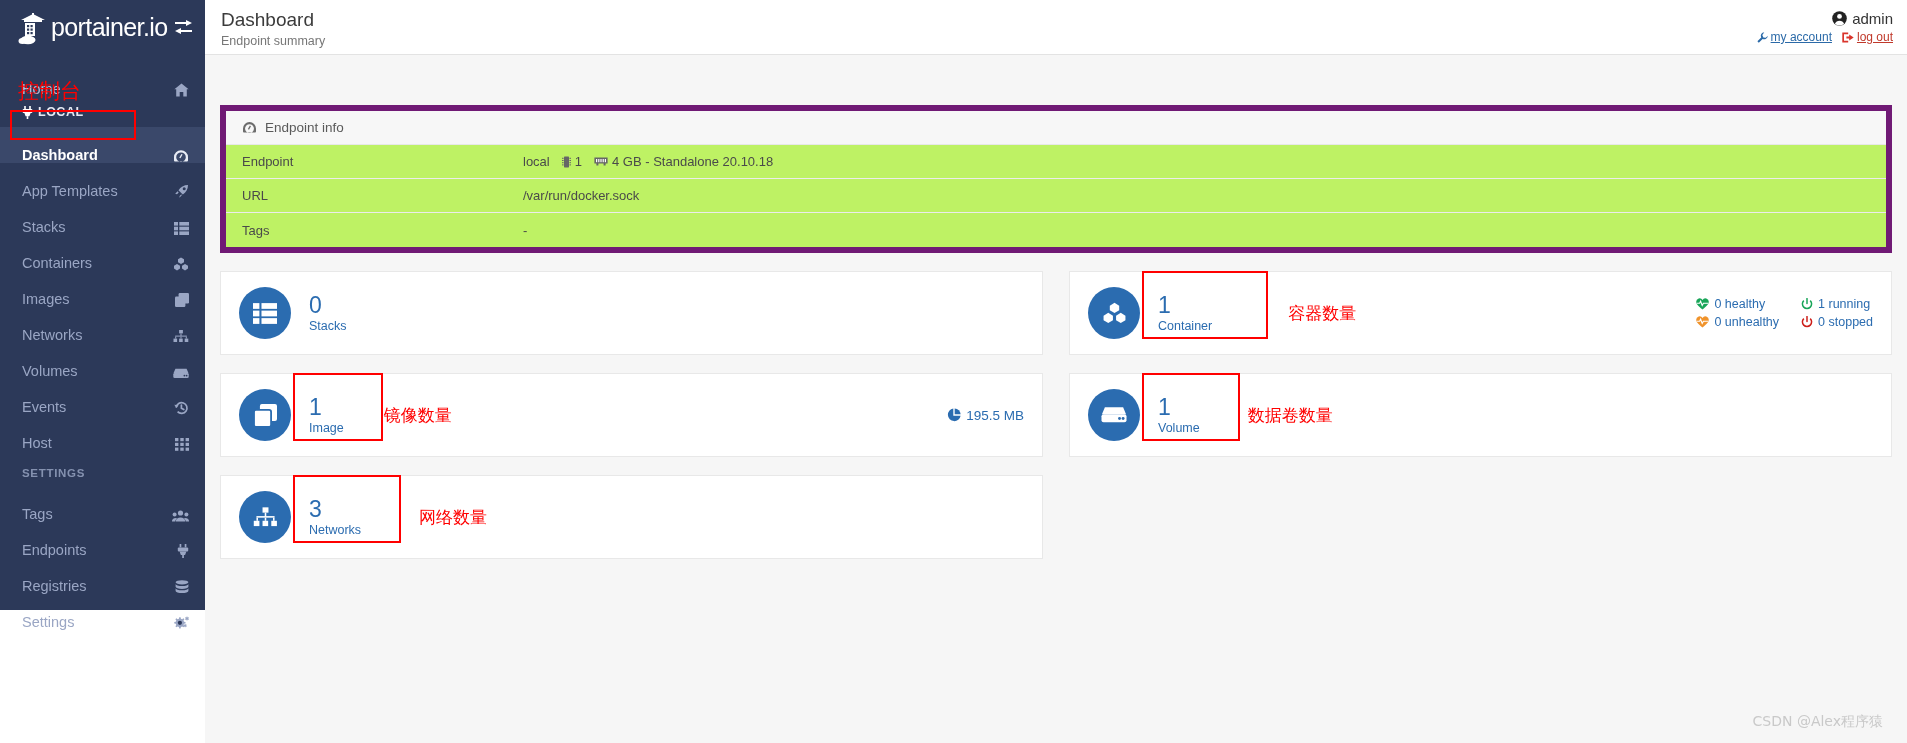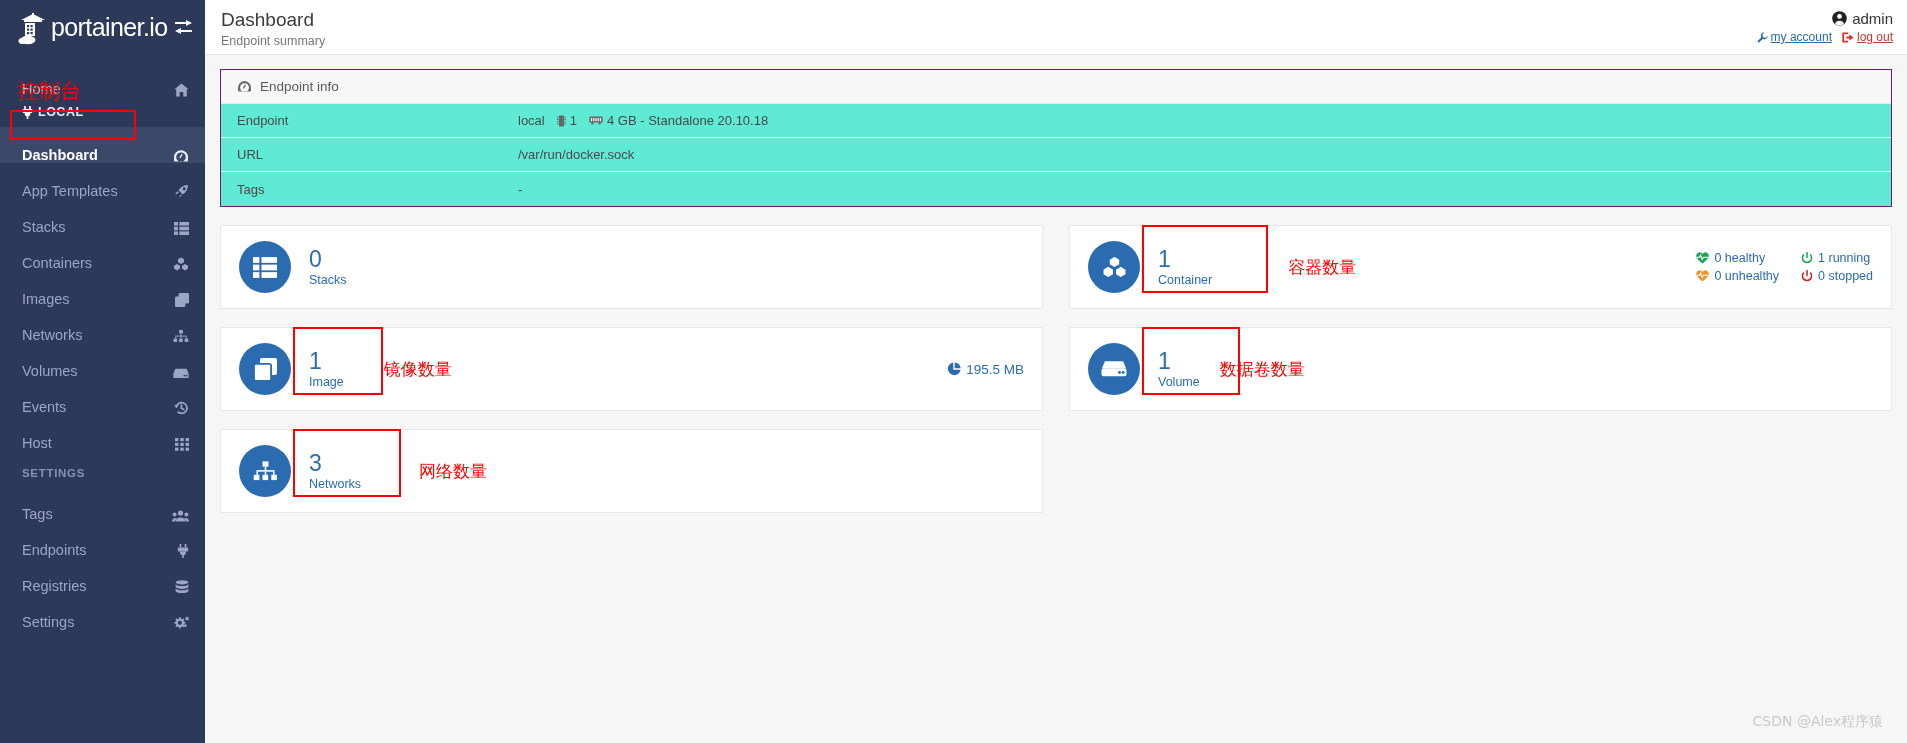--- a/index.html
+++ b/index.html
@@ -6,21 +6,21 @@
   html, body {
     width: 1907px; height: 743px;
     font-family: "Liberation Sans", sans-serif;
     background: #ffffff;
     overflow: hidden;
   }
   .app { display: flex; width: 1907px; height: 743px; }
 
   
   .sidebar {
-    width: 205px; min-width: 205px; height: 743px;
+    width: 205px; min-width: 205px; height: 610px;
     background: #2c3959; position: relative;
   }
   .brand {
     height: 55px; display: flex; align-items: center;
     padding: 0 14px 0 18px; gap: 6px;
   }
   .brand-logo { width: 30px; height: 34px; position: relative; flex: none; }
   .brand-text {
     color: #ffffff; font-size: 25px; letter-spacing: -0.6px;
     font-weight: 400; line-height: 1; margin-left: -3px;
@@ -82,21 +82,21 @@
   .lnk.blue .t { text-decoration: underline; }
   .lnk.red { color: #c0392b; }
   .lnk.red .t { text-decoration: underline; }
   .ic-wrench { color: #2b6aa8; font-size: 11px; }
   .ic-exit { color: #d9342b; font-size: 11px; }
 
   .content { padding: 14px 15px 0 15px; }
 
   
   .panel {
-    background: #5eead4; border: 1px solid #701a75; margin-bottom: 18px;
+    background: #bef264; border: 6px solid #701a75; margin-bottom: 18px; margin-top: 36px;
   }
   .panel-head {
     background: #f7f7f7; border-bottom: 1px solid #e8e8e8;
     height: 34px; display: flex; align-items: center; gap: 8px;
     padding: 0 16px; color: #5a5a5a; font-size: 13.5px;
   }
   .panel-head .ic { color: #6c6c6c; font-size: 14px; display:flex; }
   .info-row {
     display: flex; align-items: center; height: 34px;
     border-bottom: 1px solid #ececec; padding: 0 16px; font-size: 13px;
@@ -611,21 +611,21 @@
                 <rect x="0.3" y="5" width="15.4" height="5" rx="1.3"></rect>
                 <circle cx="11.4" cy="7.6" r="0.9" fill="#2b6cb0"></circle>
                 <circle cx="13.6" cy="7.6" r="0.9" fill="#2b6cb0"></circle>
               </svg>
             </span>
             <div class="cardtxt">
               <div class="redbox" style="left:-16px;top:-20px;width:98px;height:68px;"></div>
               <div class="cardnum">1</div>
               <div class="cardlbl">Volume</div>
             </div>
-            <span class="annot" style="margin-left:20px;">数据卷数量</span>
+            <span class="annot" style="margin-left:48px;">数据卷数量</span>
           </div>
 
         </div>
       </div>
     </div>
 
     <div class="watermark">CSDN @Alex程序猿</div>
   </main>
 </div>
 

